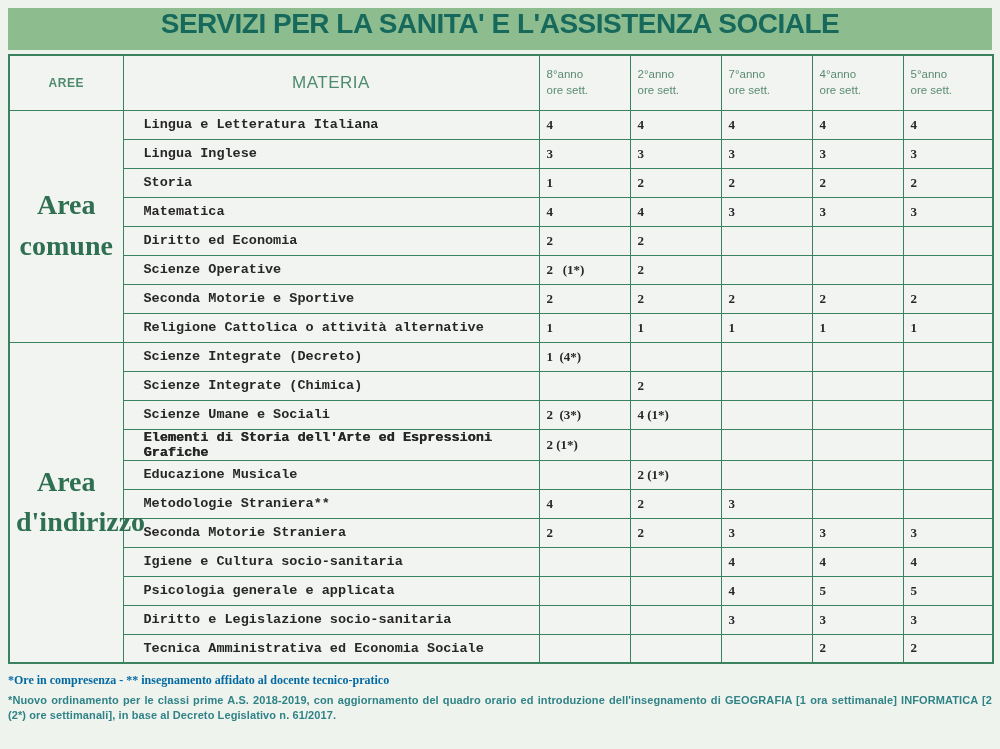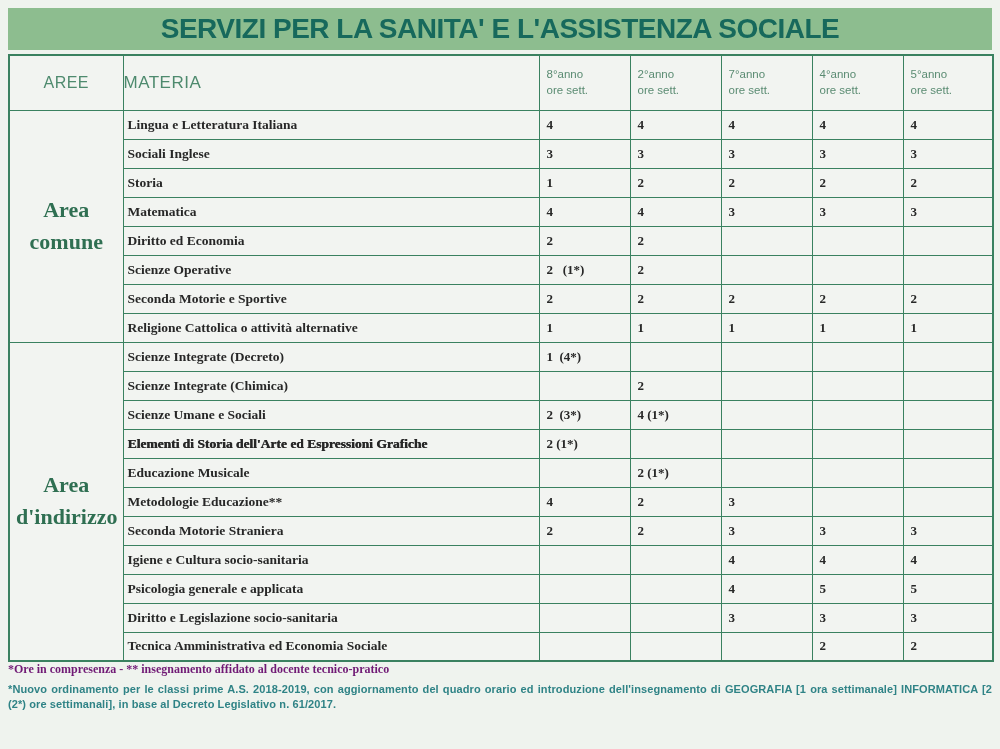--- a/index.html
+++ b/index.html
@@ -16,21 +16,21 @@
   *{margin:0;padding:0;box-sizing:border-box;}
   html,body{width:1000px;height:749px;overflow:hidden;}
   body{
     background:var(--page-bg);
     font-family:"Liberation Sans",sans-serif;
     padding:8px 8px 0 8px;
   }
   .title-band{
     background:var(--band-bg);
     height:42px;
-    display:flex;align-items:center;justify-content:center;
+    display:flex;justify-content:center;
   }
   .title-band h1{
     color:var(--band-text);
     font-family:"Liberation Sans",sans-serif;
     font-size:28px;
     font-weight:700;
     letter-spacing:-0.5px;
     white-space:nowrap;
   }
   table.schedule{
@@ -41,65 +41,66 @@
     background:var(--cell-bg);
     border:2px solid var(--border);
   }
   table.schedule th, table.schedule td{
     border:1px solid var(--border);
     vertical-align:middle;
   }
   th.aree-th{
     width:114px;height:55px;
     color:var(--header-text);
-    font-size:16px;font-weight:400;letter-spacing:0.5px;
+    font-size:12px;font-weight:700;letter-spacing:0.5px;
     text-align:center;
   }
   th.materia-th{
     width:416px;
     color:var(--header-text);
     font-size:17px;font-weight:400;letter-spacing:0.5px;
-    text-align:left;
+    text-align:center;
   }
   th.year-th{
     color:#5a8b72;
     font-size:11.5px;font-weight:400;
     text-align:left;padding-left:7px;line-height:1.35;
   }
   td.area-cell{
     color:var(--area-text);
     font-family:"Liberation Serif",serif;
     font-weight:700;
-    font-size:22px;
+    font-size:28px;
     text-align:center;
     line-height:1.45;
     padding:12px 6px;
   }
   td.materia-cell{
     height:29px;
-    font-family:Liberation Serif, serif;
+    font-family:Liberation Mono, monospace;
     font-weight:700;
     font-size:13.5px;
     color:var(--cell-text);
-    padding-left:4px;
+    padding-left:20px;
   }
   td.materia-cell.strong{ text-shadow:0.4px 0 0 currentColor; }
   td.value-cell{
     font-family:"Liberation Serif",serif;
     font-weight:700;
     font-size:13px;
     color:var(--cell-text);
     padding-left:7px;
     white-space:pre;
   }
   .footnote-small{
+    margin-top:9px;
     font-family:"Liberation Serif",serif;
     font-size:12px;
     font-weight:700;
-    color:#701a75;
+    color:#0369a1;
   }
   .footnote-big{
     margin-top:5px;
     font-family:"Liberation Sans",sans-serif;
     font-size:11px;
     font-weight:700;
     color:var(--footnote);
     text-align:justify;
     line-height:1.4;
     letter-spacing:0.1px;
@@ -152,21 +153,21 @@
       <tr>
         <td rowspan="8" class="area-cell">Area comune</td>
         <td class="materia-cell">Lingua e Letteratura Italiana</td>
         <td class="value-cell">4</td>
         <td class="value-cell">4</td>
         <td class="value-cell">4</td>
         <td class="value-cell">4</td>
         <td class="value-cell">4</td>
       </tr>
       <tr>
-        <td class="materia-cell">Sociali Inglese</td>
+        <td class="materia-cell">Lingua Inglese</td>
         <td class="value-cell">3</td>
         <td class="value-cell">3</td>
         <td class="value-cell">3</td>
         <td class="value-cell">3</td>
         <td class="value-cell">3</td>
       </tr>
       <tr>
         <td class="materia-cell">Storia</td>
         <td class="value-cell">1</td>
         <td class="value-cell">2</td>
@@ -249,21 +250,21 @@
       </tr>
       <tr>
         <td class="materia-cell">Educazione Musicale</td>
         <td class="value-cell"></td>
         <td class="value-cell">2 (1*)</td>
         <td class="value-cell"></td>
         <td class="value-cell"></td>
         <td class="value-cell"></td>
       </tr>
       <tr>
-        <td class="materia-cell">Metodologie Educazione**</td>
+        <td class="materia-cell">Metodologie Straniera**</td>
         <td class="value-cell">4</td>
         <td class="value-cell">2</td>
         <td class="value-cell">3</td>
         <td class="value-cell"></td>
         <td class="value-cell"></td>
       </tr>
       <tr>
         <td class="materia-cell">Seconda Motorie Straniera</td>
         <td class="value-cell">2</td>
         <td class="value-cell">2</td>

